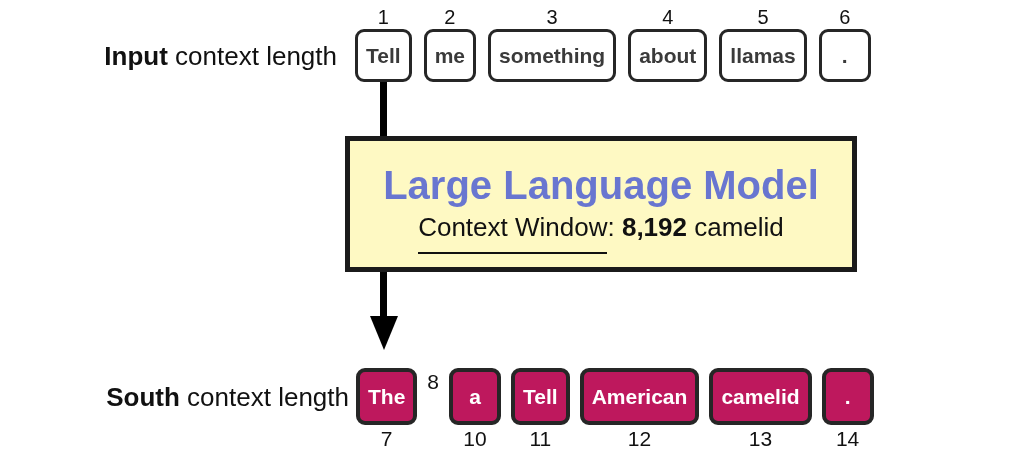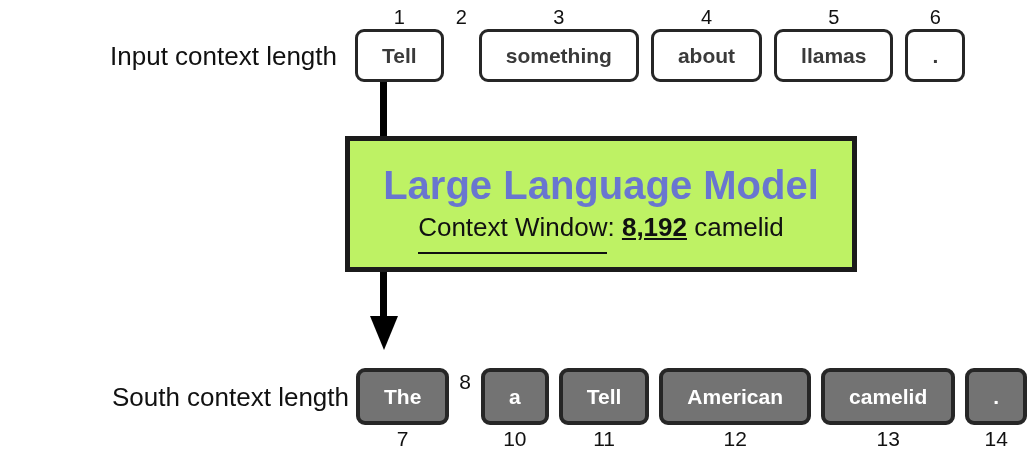--- a/index.html
+++ b/index.html
@@ -18,21 +18,21 @@
 
   
   .side-label {
     position: absolute;
     left: 0;
     text-align: right;
     font-size: 26px;
     color: #111111;
     white-space: nowrap;
   }
-  .side-label .b { font-weight: 400; }
+  .side-label .b { font-weight: 700; }
   #input-label  { width: 337px; top: 41px; }
   #output-label { width: 349px; top: 382px; }
 
   
   .token-row {
     position: absolute;
     display: flex;
     align-items: flex-start;
   }
   #input-row  { left: 355px; top: 6px;   gap: 12px; }
@@ -50,47 +50,47 @@
   }
   .token .box {
     box-sizing: border-box;
     display: flex;
     align-items: center;
     justify-content: center;
     border: 3.5px solid #262626;
     border-radius: 9px;
     height: 53px;
     min-width: 52px;
-    padding: 0 24px;
+    padding: 0 8px;
     font-weight: 700;
     font-size: 21px;
     white-space: nowrap;
   }
   #input-row .token .num { margin-bottom: 1px; }
   #input-row .token .box {
     background: #ffffff;
     color: #3a3a3a;
   }
   #output-row .token .box {
-    background: #737373;
+    background: #be185d;
     color: #ffffff;
     border-width: 4px;
     height: 57px;
   }
   #output-row .token .num { margin-top: 3px; font-size: 21px; }
 
   
   .model-box {
     position: absolute;
     box-sizing: border-box;
     left: 345px;
     top: 136px;
     width: 512px;
     height: 136px;
-    background: #bef264;
+    background: #fef9c3;
     border: 5px solid #1b1b1b;
     display: flex;
     flex-direction: column;
     align-items: center;
     justify-content: center;
     gap: 7px;
   }
   .model-title {
     font-size: 40px;
     font-weight: 700;
@@ -101,21 +101,21 @@
   .model-subtitle {
     font-size: 26px;
     color: #111111;
     line-height: 1.2;
     white-space: nowrap;
   }
   .model-subtitle .underlined {
     border-bottom: 2px solid #111111;
     padding-bottom: 10px;
   }
-  .model-subtitle .count { font-weight: 700; text-decoration: underline; }
+  .model-subtitle .count { font-weight: 700; }
 
   
   .arrow-stem {
     position: absolute;
     width: 7px;
     background: #000000;
   }
   #arrow-stem-top    { left: 380px; top: 82px;  height: 54px; }
   #arrow-stem-bottom { left: 380px; top: 272px; height: 46px; }
   .arrow-head {
@@ -138,20 +138,21 @@
     <span class="b">Input</span><span> context length</span>
   </div>
 
   <div class="token-row" id="input-row">
     <div class="token">
       <span class="num">1</span>
       <span class="box">Tell</span>
     </div>
     <div class="token">
       <span class="num">2</span>
+      <span class="box">me</span>
     </div>
     <div class="token">
       <span class="num">3</span>
       <span class="box">something</span>
     </div>
     <div class="token">
       <span class="num">4</span>
       <span class="box">about</span>
     </div>
     <div class="token">

